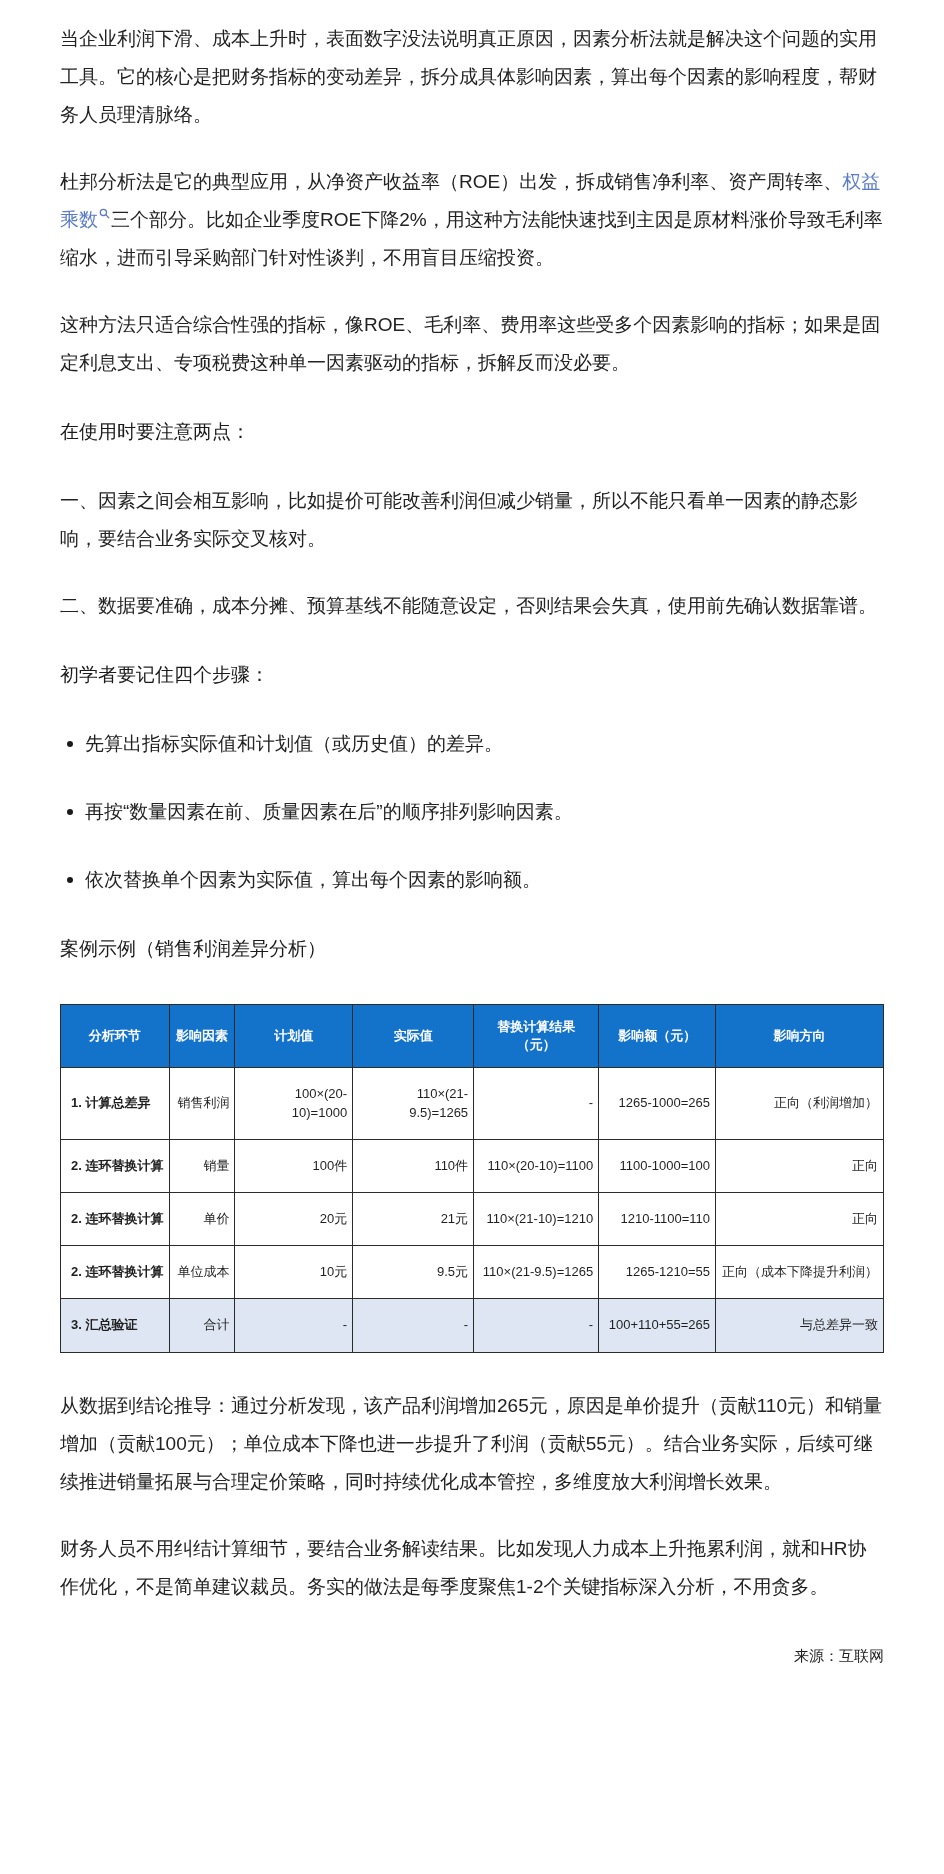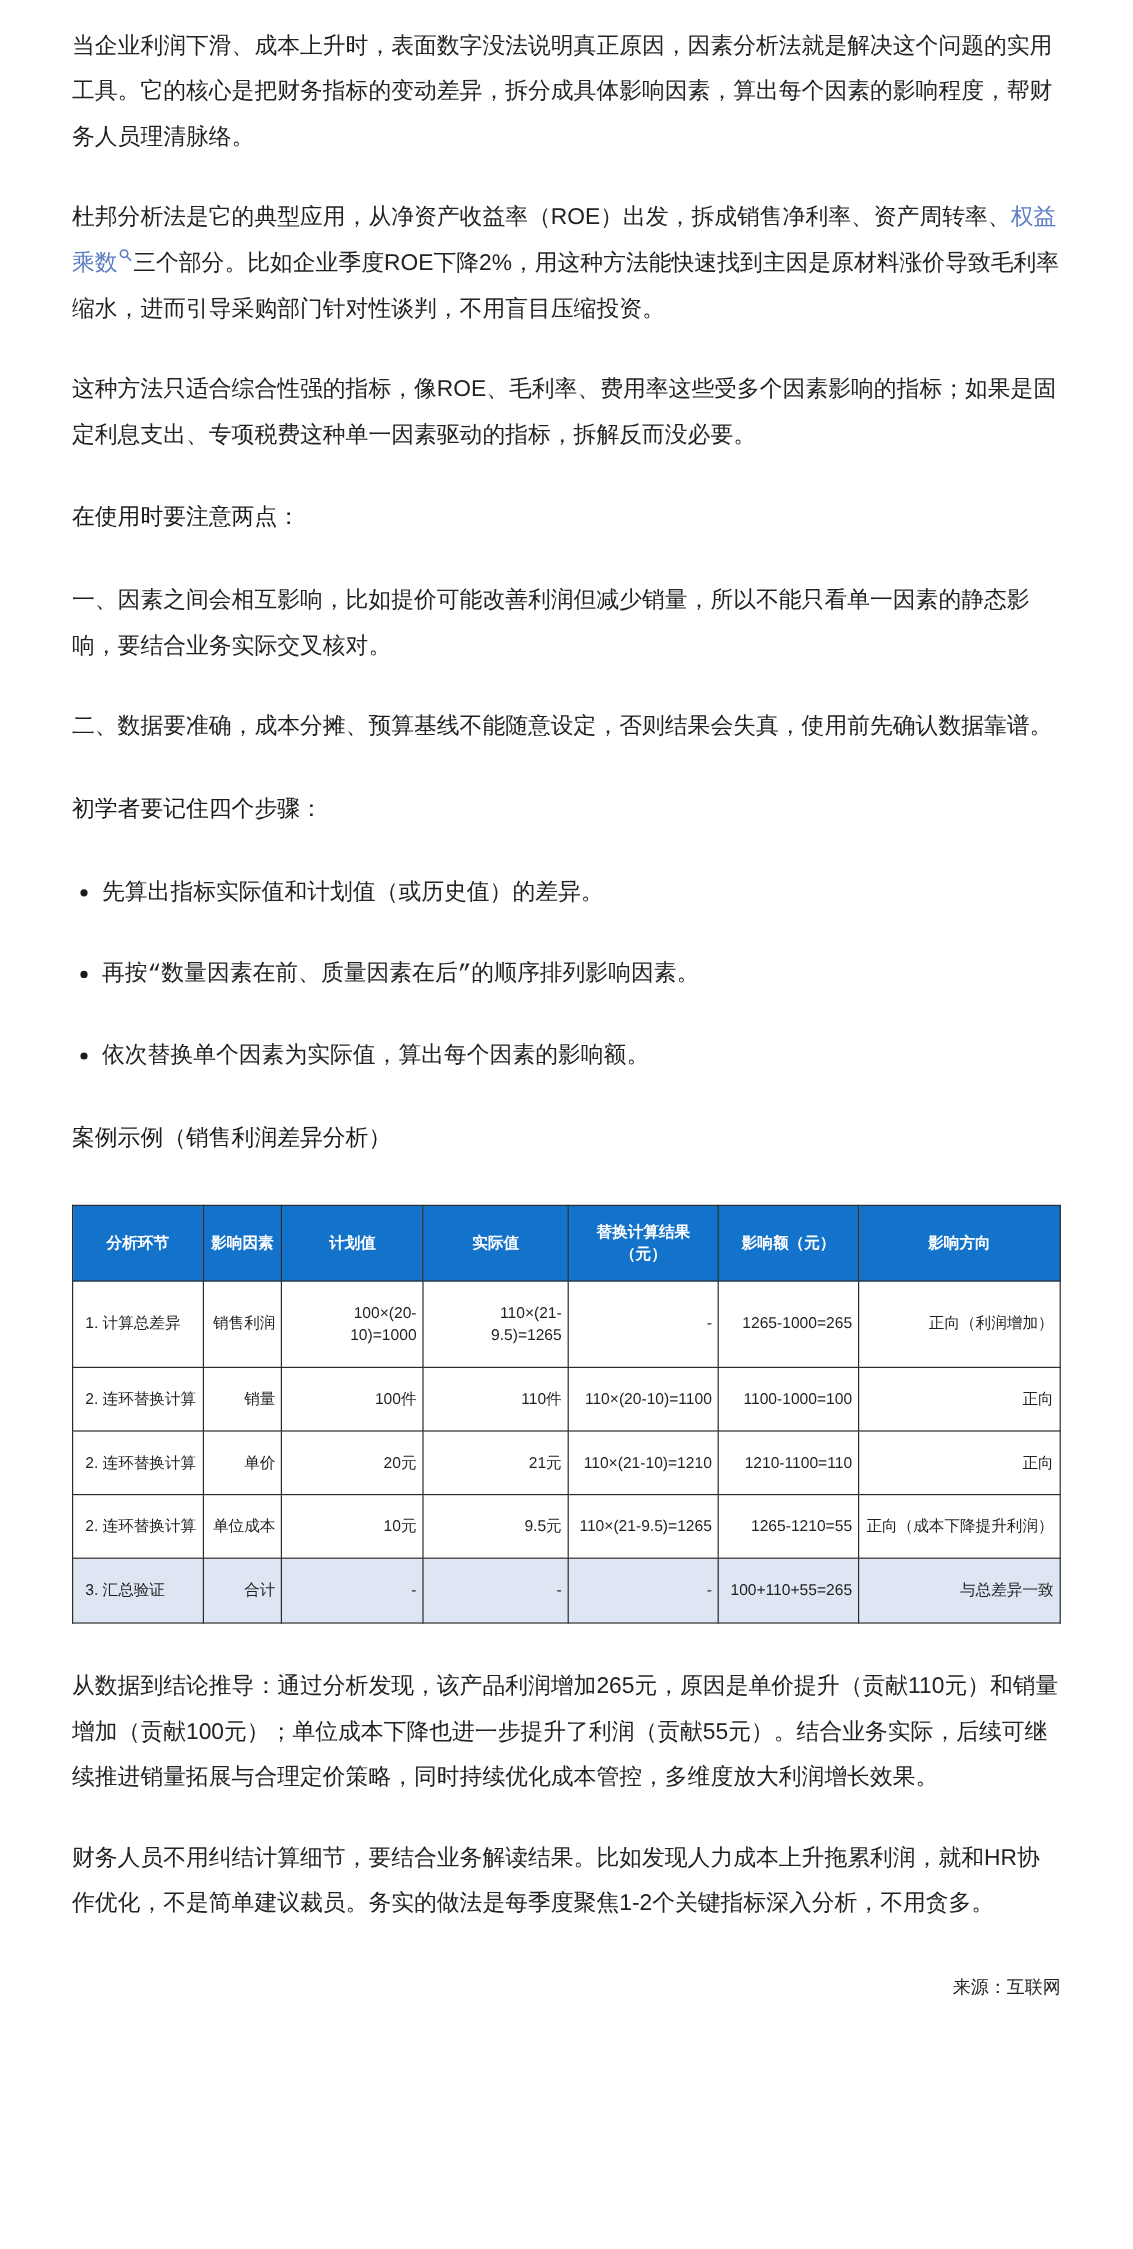--- a/index.html
+++ b/index.html
@@ -29,21 +29,21 @@
     color: var(--link, #5b7cc4);
     text-decoration: none;
     cursor: pointer;
   }
   .sup-icon {
     display: inline-block;
     vertical-align: super;
     line-height: 0;
     margin: 0 1px;
   }
-  ul.steps { list-style: none; margin: 31px 0; padding: 0; font-family: Liberation Mono, monospace; }
+  ul.steps { list-style: none; margin: 31px 0; padding: 0; }
   ul.steps li {
     position: relative;
     padding-left: 25px;
     margin: 30px 0;
   }
   ul.steps li::before {
     content: "";
     position: absolute;
     left: 7px;
     top: 16px;
@@ -73,21 +73,21 @@
     font-size: 13px;
     padding: 17px 5px;
     border: 1px solid #2b2b2b;
     text-align: right;
     line-height: 1.4;
     color: #1f1f1f;
     background: #ffffff;
   }
   table.case-table td:first-child {
     text-align: left;
-    font-weight: normal;
+    font-weight: bold;
     padding-left: 10px;
   }
   table.case-table tr.total-row td { background: var(--highlight, #dde6f2); }
   .source-line {
     text-align: right;
     font-size: 15px;
     line-height: 24px;
     margin: 40px 0 0 0;
     color: #1f1f1f;
     font-family: Liberation Mono, monospace;

